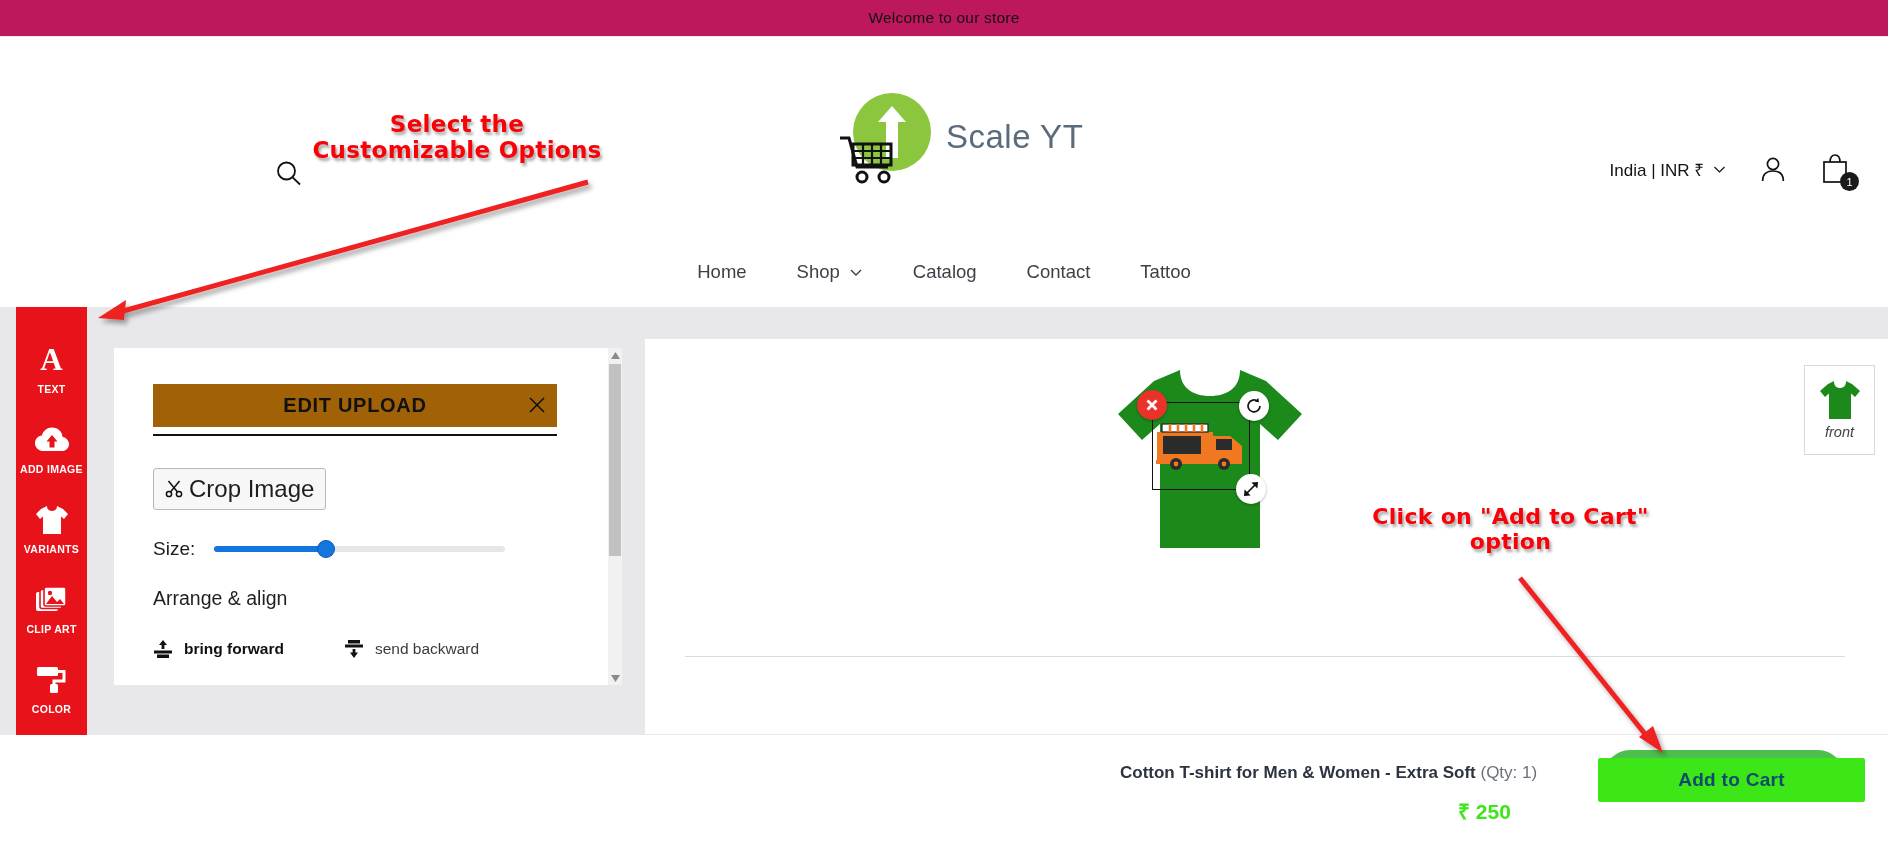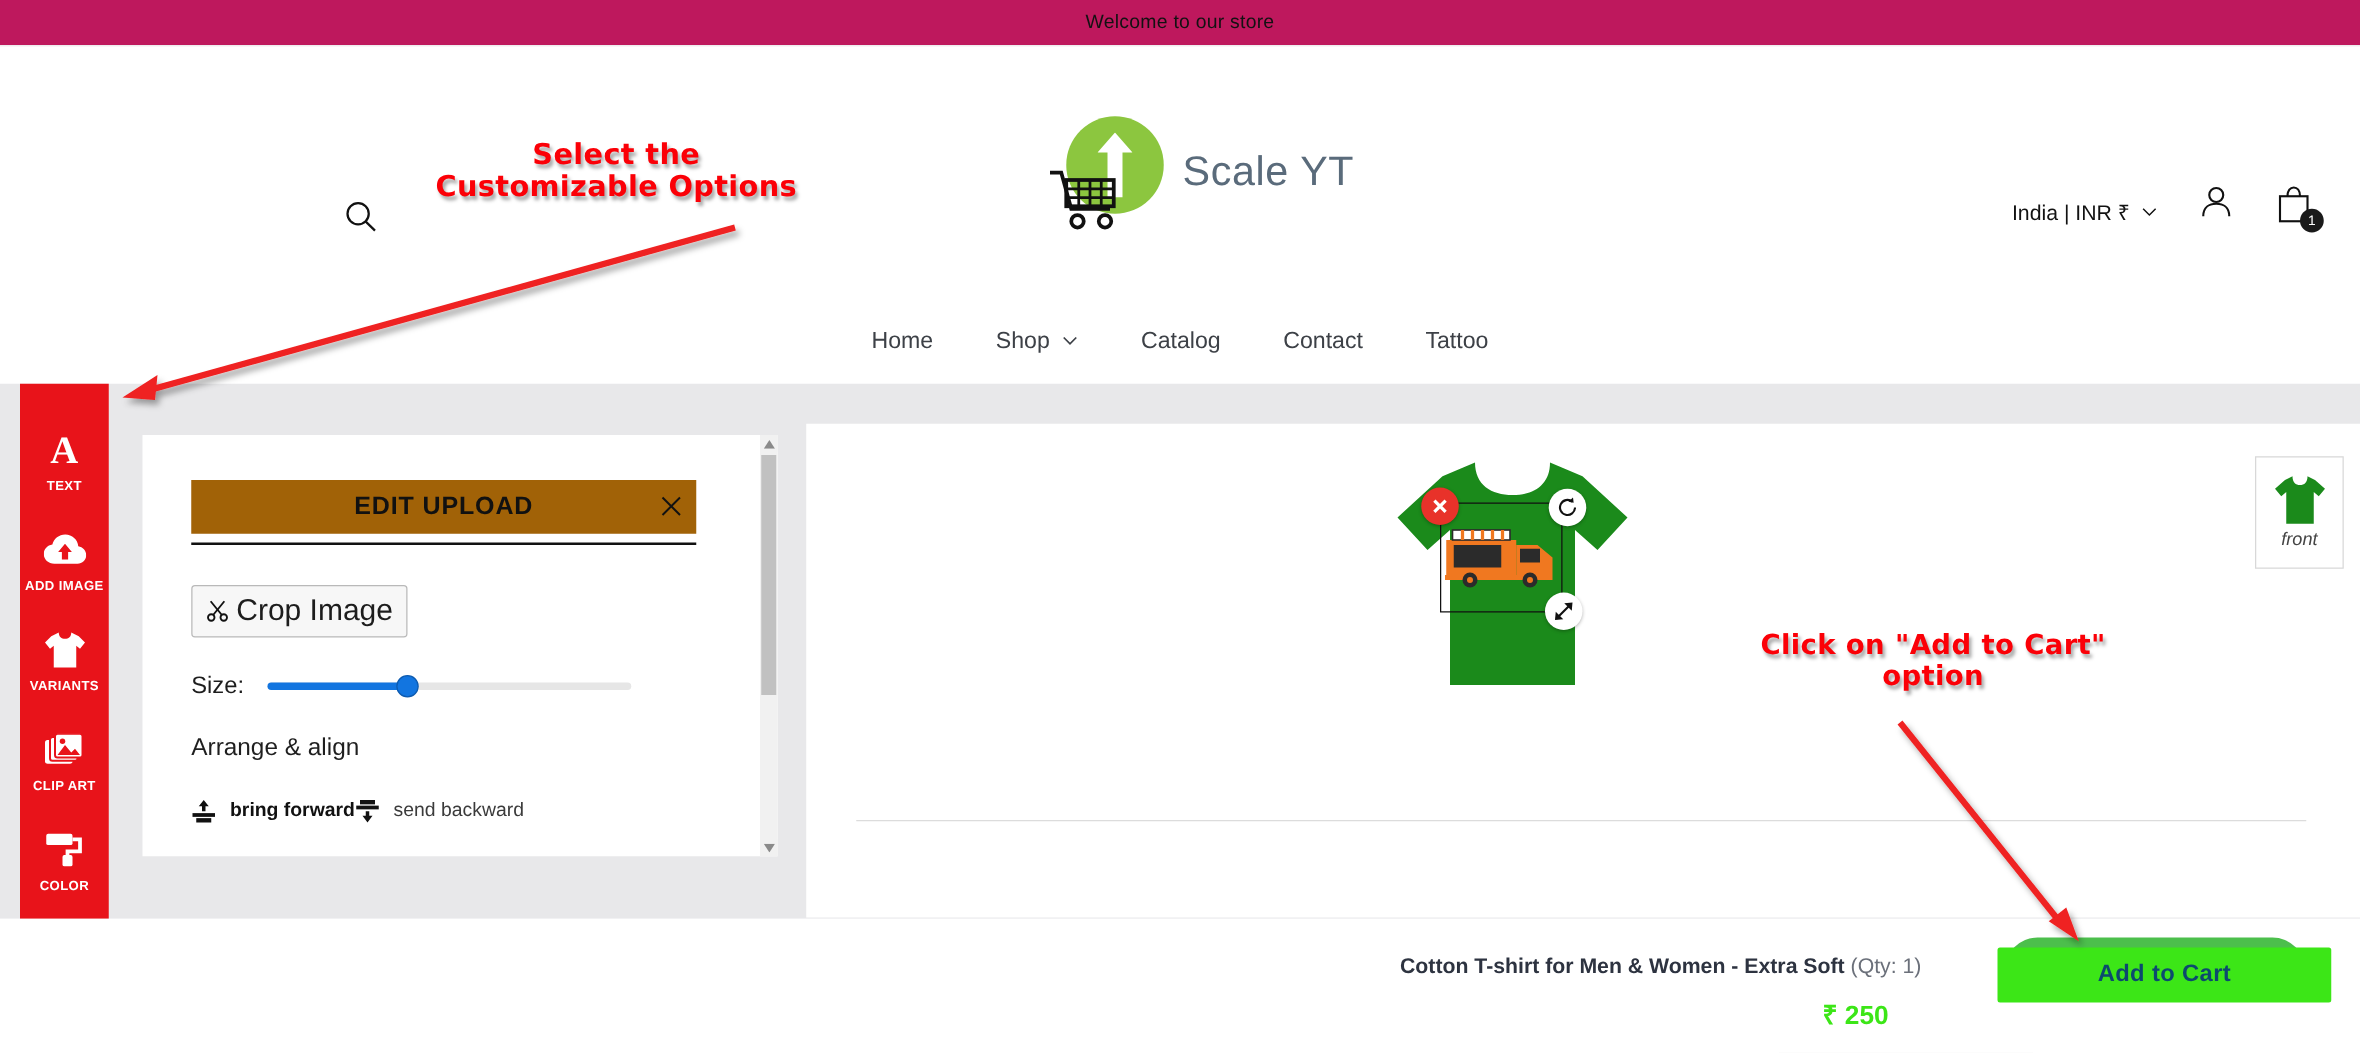--- a/index.html
+++ b/index.html
@@ -39,21 +39,21 @@
   .logo-arrow {
     position: absolute; left: 40px; top: 19px; width: 28px; height: 52px;
   }
   .logo-cart { position: absolute; left: 0px; top: 46px; width: 60px; height: 52px; }
   .logo-text {
     font-size: 33px; color: #5a6b7b; letter-spacing: .5px; margin-left: 8px;
     font-family: "Liberation Sans", sans-serif;
   }
   .header-right {
     position: absolute; right: 38px; top: 110px; height: 44px;
-    display: flex; gap: 34px;
+    display: flex; align-items: center; gap: 34px;
   }
   .locale { display: flex; align-items: center; gap: 9px; font-size: 17px; color: #121212; }
   .locale .chev { display: inline-block; width: 13px; height: 13px; }
   .account-icon { width: 26px; height: 28px; }
   .cart-btn { position: relative; width: 30px; height: 34px; }
   .cart-badge {
     position: absolute; right: -9px; bottom: -5px; width: 19px; height: 19px;
     background: #1a1a1a; color: #fff; border-radius: 50%;
     font-size: 11px; display: flex; align-items: center; justify-content: center;
   }
@@ -114,21 +114,21 @@
   }
   .slider-fill {
     position: absolute; top: 6px; left: 0; width: 113px; height: 6px;
     border-radius: 3px; background: #1275e0;
   }
   .slider-thumb {
     position: absolute; top: 0px; left: 103px; width: 18px; height: 18px;
     border-radius: 50%; background: #1275e0; border: 1px solid #0d5bb0;
   }
   .arrange-title { margin-top: 27px; font-size: 19.5px; color: #1f1f1f; }
-  .arrange-row { margin-top: 29px; display: flex; align-items: center; }
+  .arrange-row { margin-top: 29px; display: flex; align-items: center; gap: 60px; }
   .arrange-item { display: flex; align-items: center; gap: 11px; font-size: 15.5px; }
   .arrange-item .txt { font-weight: 700; color: #111; }
   .arrange-item .txt2 { color: #3b3b3b; }
 
   
   .pscroll {
     position: absolute; left: 608px; top: 41px; width: 14px; height: 337px;
     background: #f1f1f1;
   }
   .pscroll .arw {
@@ -196,21 +196,20 @@
     background: #4cbf4c; border-radius: 60px 60px 0 0;
   }
 
   
   .anno {
     position: absolute; color: #fb0007; font-weight: 700; text-align: center;
     line-height: 1.12; letter-spacing: .3px; white-space: pre-line;
     -webkit-text-stroke: 5px #ffffff; paint-order: stroke fill;
     text-shadow: 2px 3px 3px rgba(0,0,0,.35);
     font-family: "DejaVu Sans", sans-serif;
-    margin-left: 36px;
   }
   .anno-1 { left: 312px; top: 112px; width: 290px; font-size: 23px; }
   .anno-2 { left: 1368px; top: 505px; width: 285px; font-size: 22px; }
   .arrow-svg { position: absolute; left: 0; top: 0; pointer-events: none; }
 </style>
 </head>
 <body>
 
 <div class="page">
 

